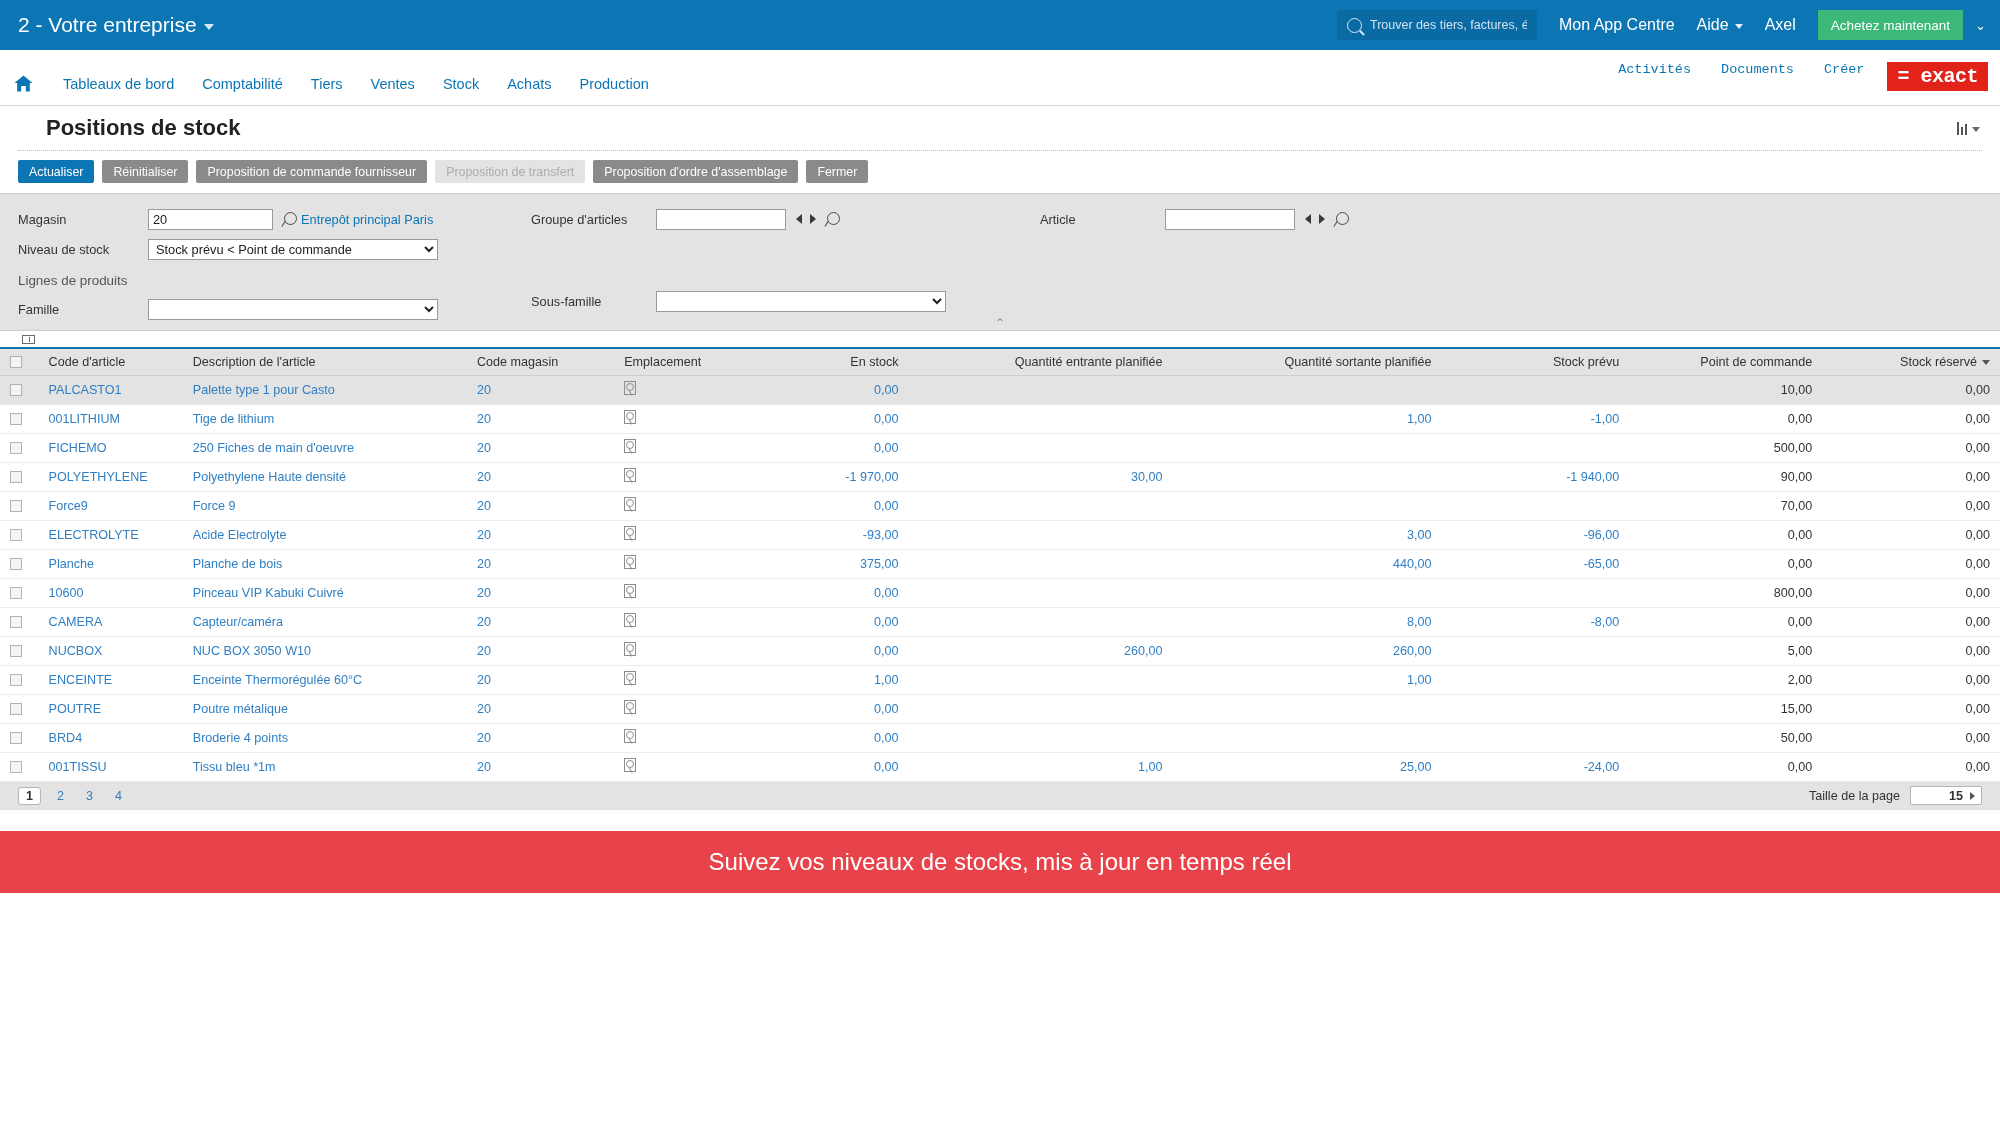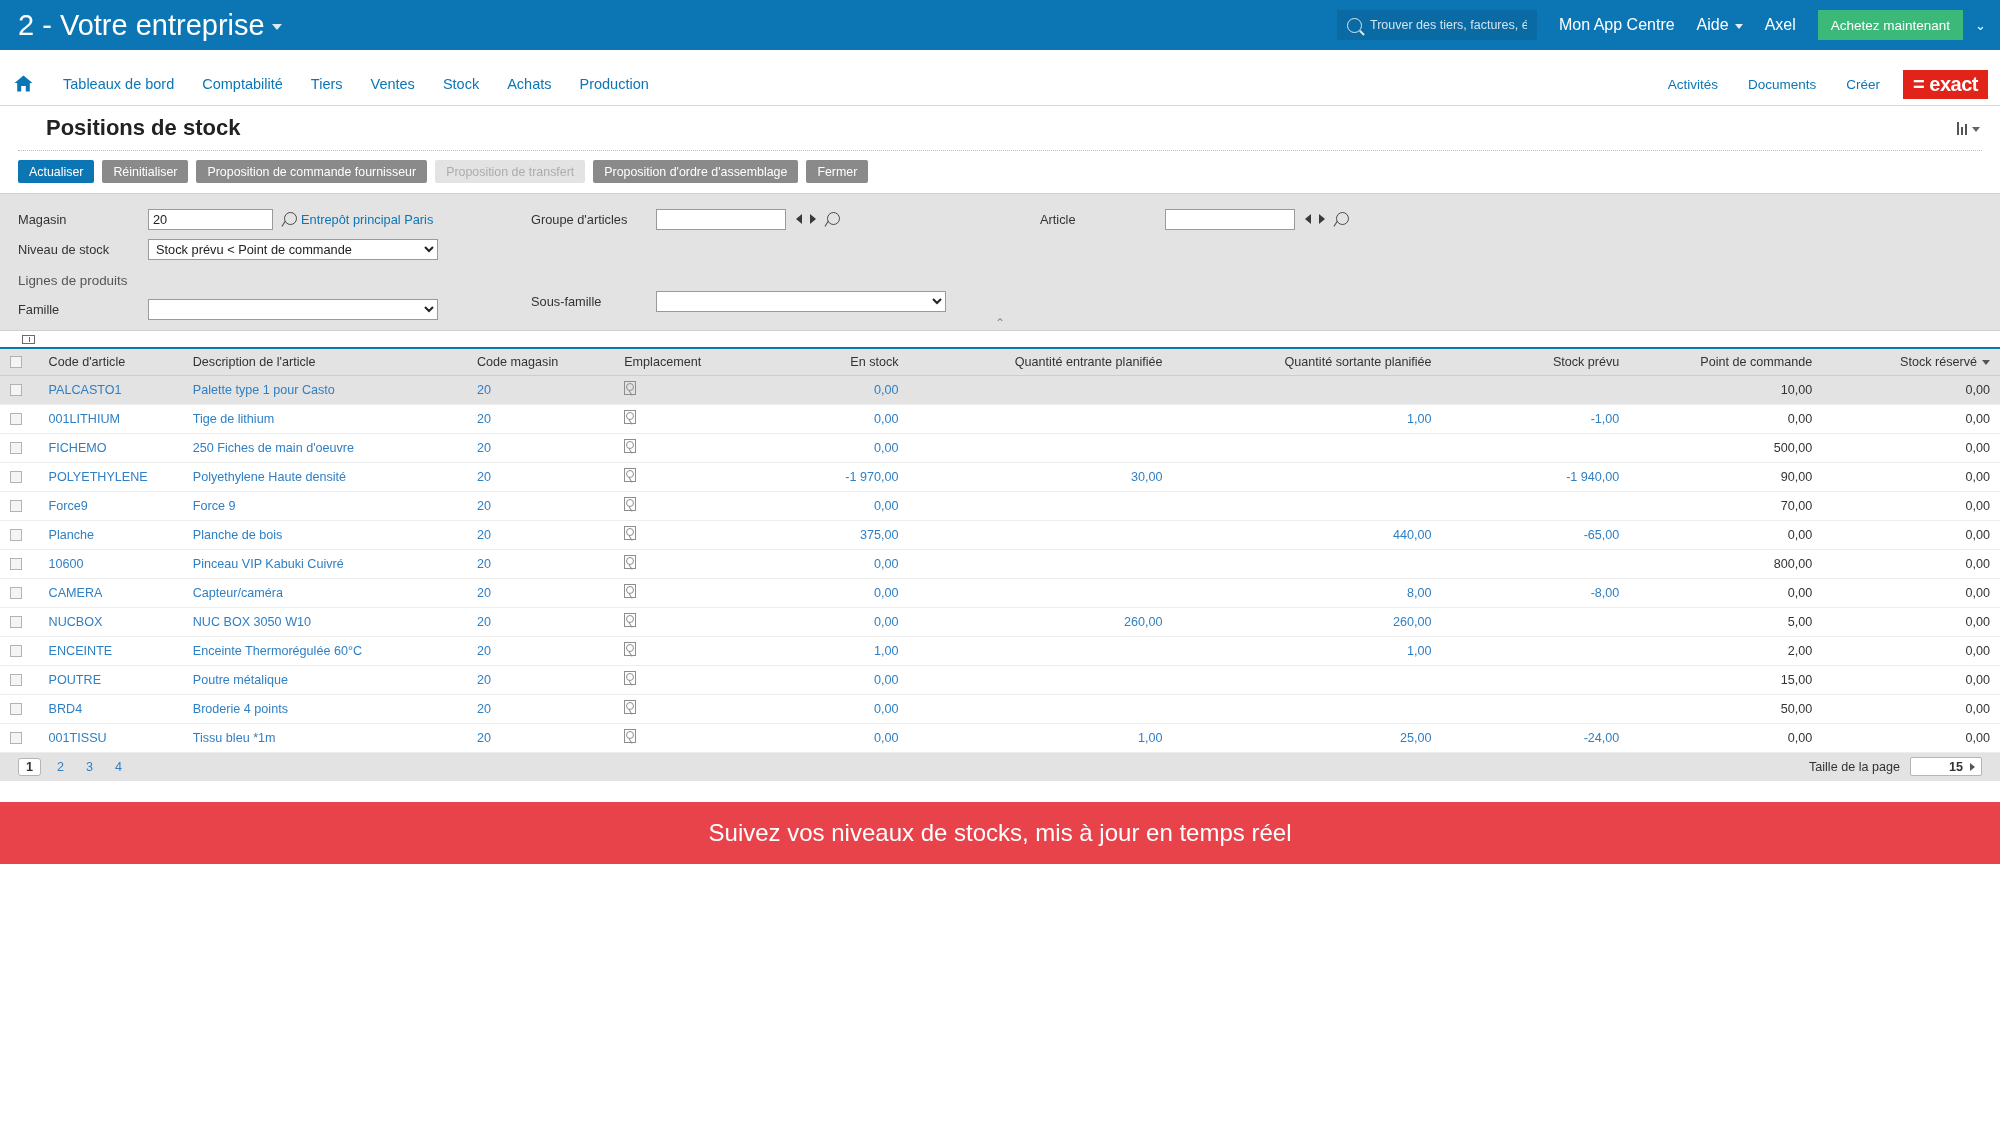--- a/index.html
+++ b/index.html
@@ -13,21 +13,21 @@
   
   .topbar {
     height: 50px;
     background: #0c76b5;
     display: flex;
     align-items: center;
     position: relative;
   }
   .company {
     color: #ffffff;
-    font-size: 29px;
+    font-size: 21px;
     margin-left: 18px;
     display: flex;
     align-items: center;
     gap: 7px;
     cursor: pointer;
   }
   .caret-down {
     display: inline-block;
     width: 0; height: 0;
     border-left: 5px solid transparent;
@@ -134,21 +134,21 @@
     color: #0c76b5;
     font-size: 14.5px;
     padding: 0 14px;
     cursor: pointer;
     white-space: nowrap;
   }
   .nav-right {
     position: absolute;
     right: 0; top: 0; height: 44px;
     display: flex;
-    align-items: center;
+    font-family: Liberation Mono, monospace;
   }
   .nav-right .nav-item { font-size: 13.5px; padding: 0 15px; }
   .exact-logo {
     background: #e2231a;
     color: #ffffff;
     font-size: 20px;
     font-weight: bold;
     letter-spacing: -0.5px;
     height: 29px;
     display: flex;
@@ -697,20 +697,33 @@
         <td><span class="loc-icon"></span></td>
         <td class="num">0,00</td>
         <td class="num"></td>
         <td class="num"></td>
         <td class="num"></td>
         <td class="num dark">70,00</td>
         <td class="num dark">0,00</td>
       </tr>
       <tr>
         <td class="cbcell"><span class="cb"></span></td>
+        <td>ELECTROLYTE</td>
+        <td>Acide Electrolyte</td>
+        <td>20</td>
+        <td><span class="loc-icon"></span></td>
+        <td class="num">-93,00</td>
+        <td class="num"></td>
+        <td class="num">3,00</td>
+        <td class="num">-96,00</td>
+        <td class="num dark">0,00</td>
+        <td class="num dark">0,00</td>
+      </tr>
+      <tr>
+        <td class="cbcell"><span class="cb"></span></td>
         <td>Planche</td>
         <td>Planche de bois</td>
         <td>20</td>
         <td><span class="loc-icon"></span></td>
         <td class="num">375,00</td>
         <td class="num"></td>
         <td class="num">440,00</td>
         <td class="num">-65,00</td>
         <td class="num dark">0,00</td>
         <td class="num dark">0,00</td>

